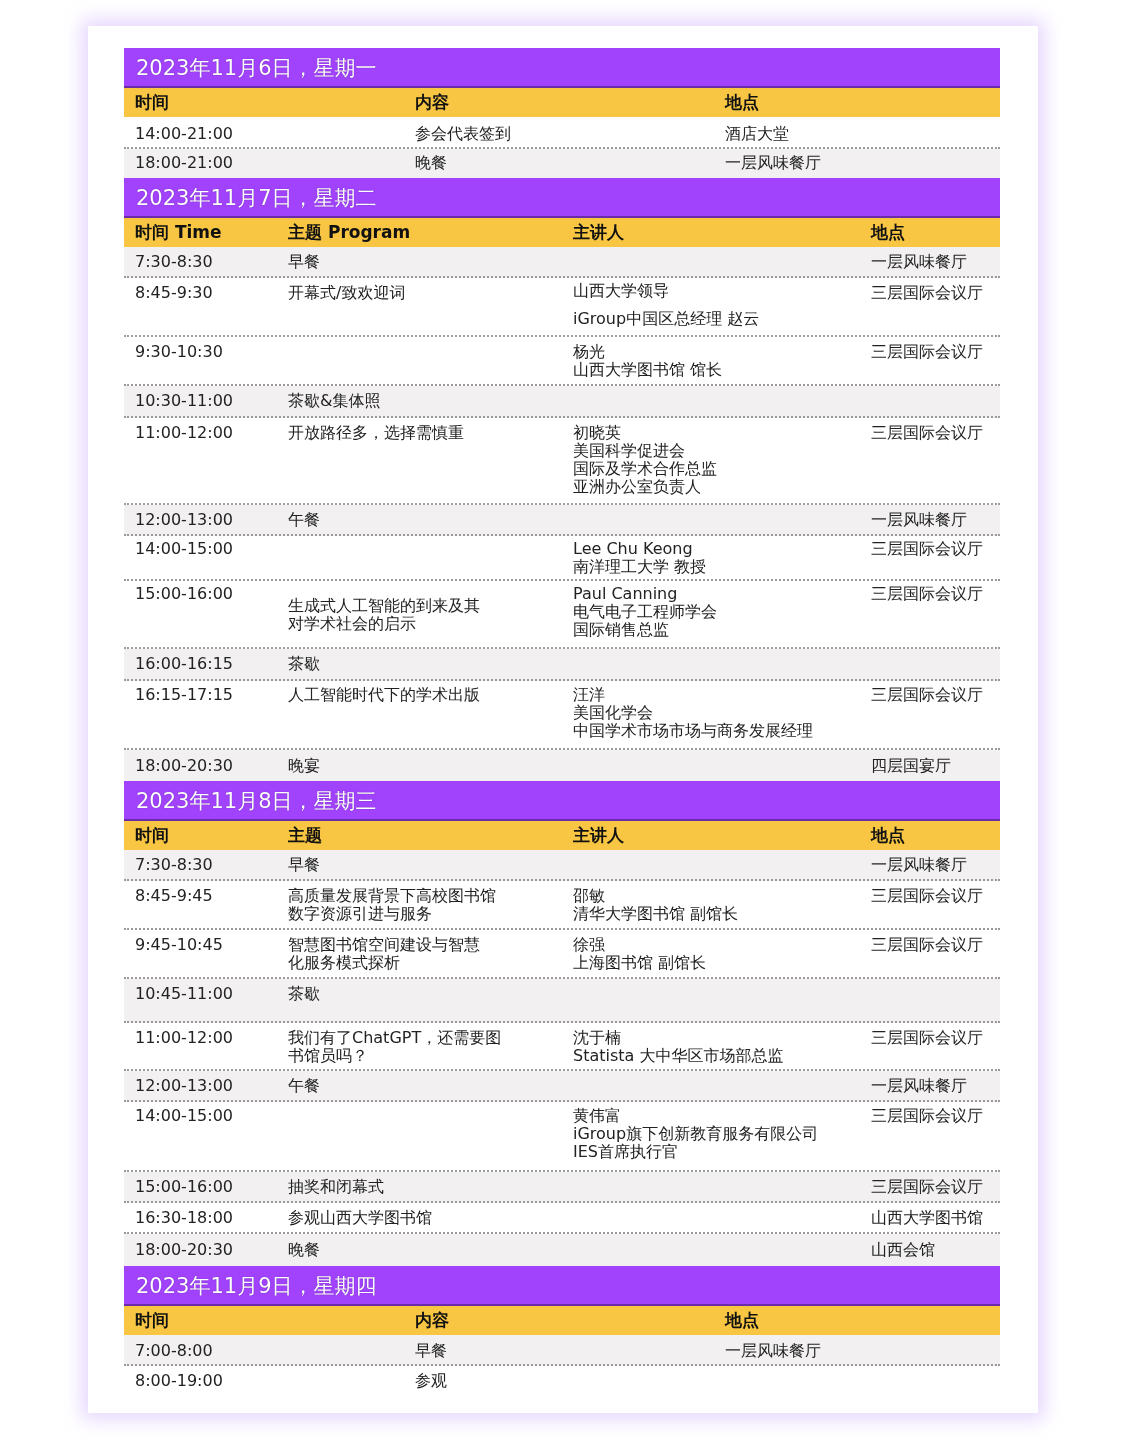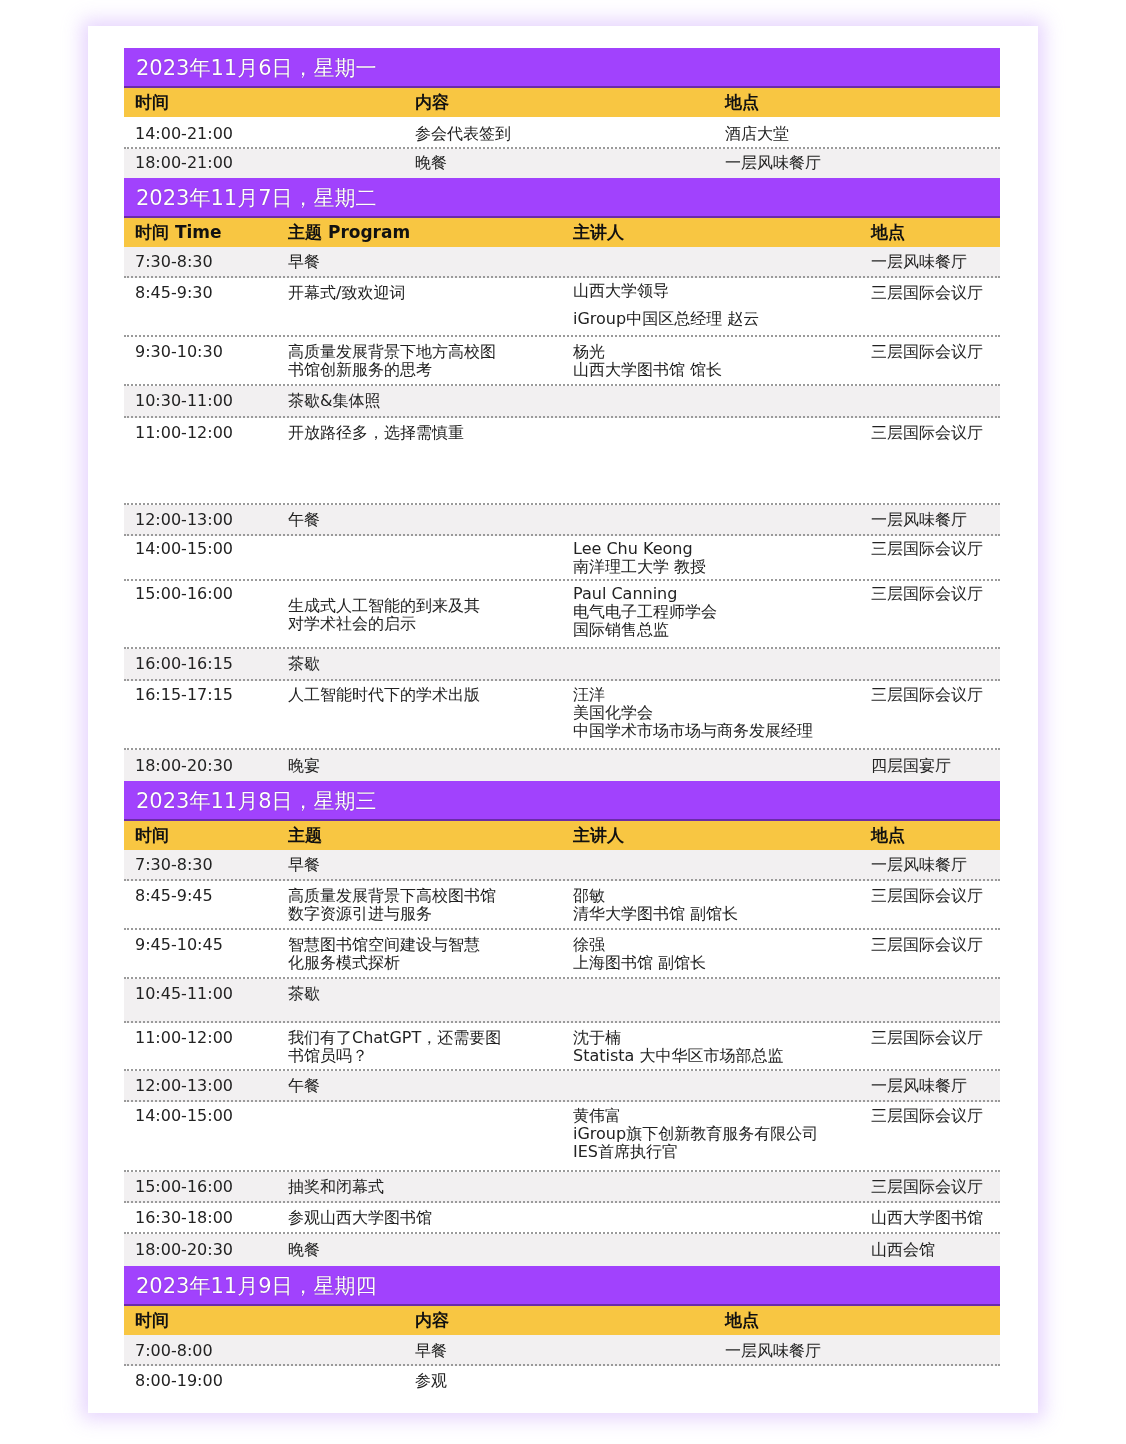--- a/index.html
+++ b/index.html
@@ -73,35 +73,37 @@
     <div class="row" style="height:59px">
       <span class="cell c4-0" style="top:6px">8:45-9:30</span>
       <span class="cell c4-1" style="top:6px">开幕式/致欢迎词</span>
       <span class="cell c4-2" style="top:6px;line-height:14px">山西大学领导
 
 iGroup中国区总经理 赵云</span>
       <span class="cell c4-3" style="top:6px">三层国际会议厅</span>
     </div>
     <div class="row" style="height:49px">
       <span class="cell c4-0" style="top:6px">9:30-10:30</span>
-      <span class="cell c4-1" style="top:6px">高质量发展背景下地方高校图
-书馆创新服务的思考</span>
       <span class="cell c4-2" style="top:6px">杨光
 山西大学图书馆 馆长</span>
       <span class="cell c4-3" style="top:6px">三层国际会议厅</span>
     </div>
     <div class="row shade" style="height:32px">
       <span class="cell c4-0" style="top:6px">10:30-11:00</span>
       <span class="cell c4-1" style="top:6px">茶歇&amp;集体照</span>
       <span class="cell c4-2" style="top:6px"></span>
       <span class="cell c4-3" style="top:6px"></span>
     </div>
     <div class="row" style="height:87px">
       <span class="cell c4-0" style="top:6px">11:00-12:00</span>
       <span class="cell c4-1" style="top:6px">开放路径多，选择需慎重</span>
+      <span class="cell c4-2" style="top:6px">初晓英
+美国科学促进会
+国际及学术合作总监
+亚洲办公室负责人</span>
       <span class="cell c4-3" style="top:6px">三层国际会议厅</span>
     </div>
     <div class="row shade" style="height:31px">
       <span class="cell c4-0" style="top:6px">12:00-13:00</span>
       <span class="cell c4-1" style="top:6px">午餐</span>
       <span class="cell c4-2" style="top:6px"></span>
       <span class="cell c4-3" style="top:6px">一层风味餐厅</span>
     </div>
     <div class="row" style="height:45px">
       <span class="cell c4-0" style="top:4px">14:00-15:00</span>

